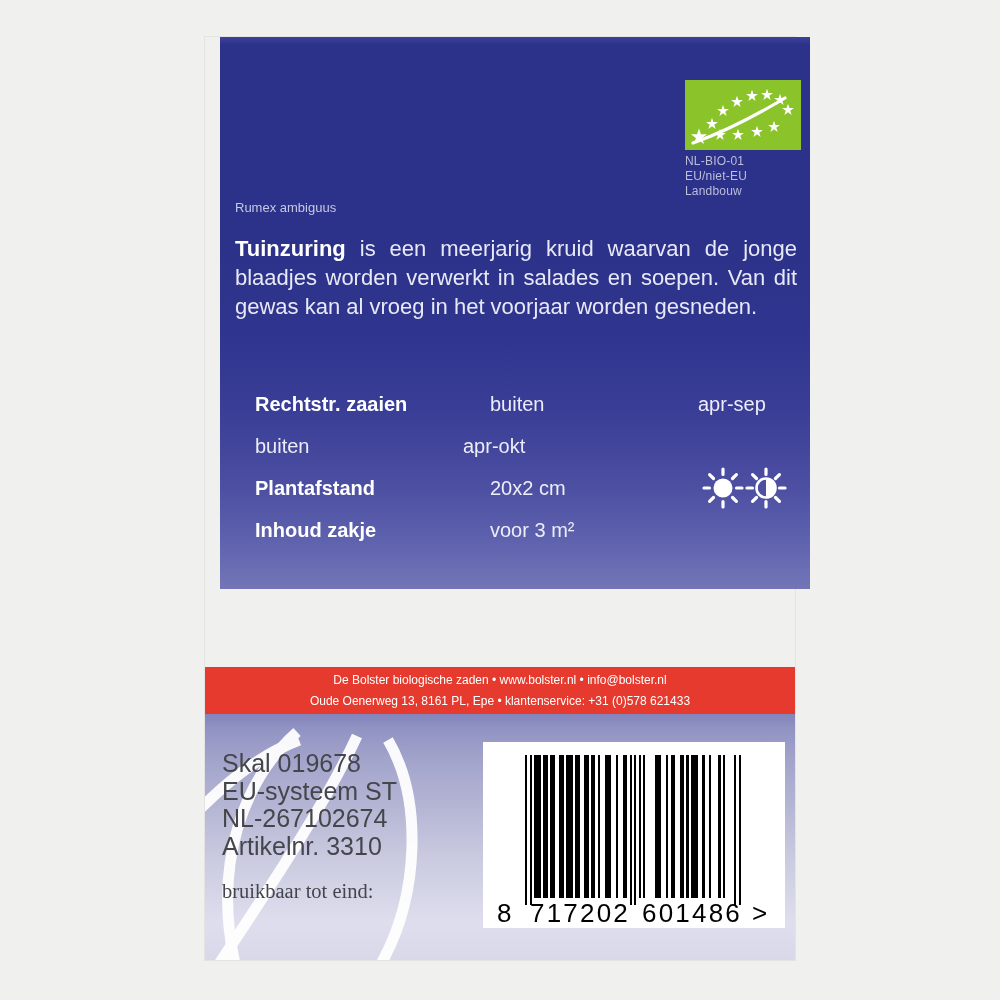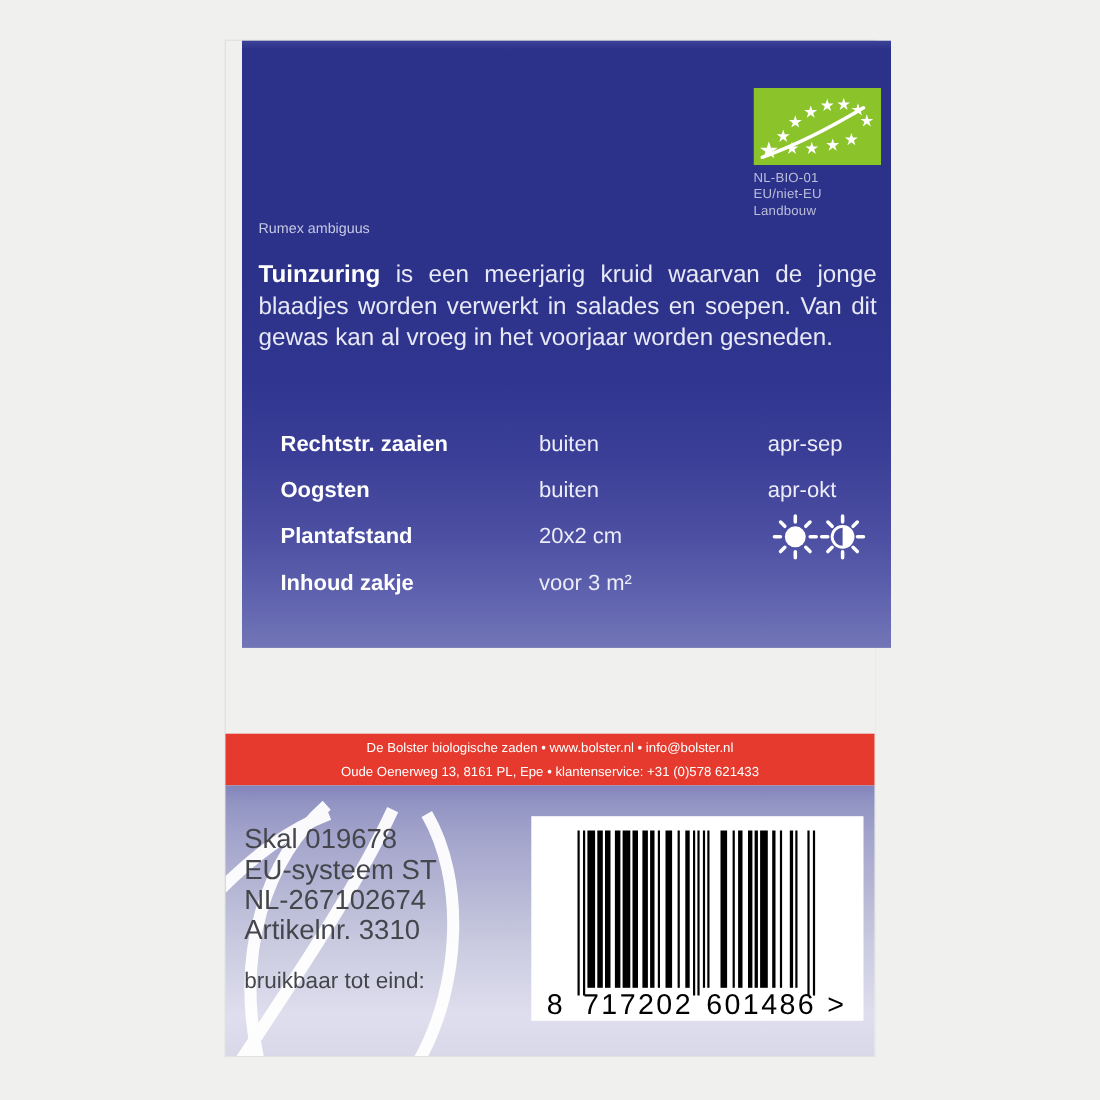--- a/index.html
+++ b/index.html
@@ -57,21 +57,21 @@
       #cdcde2 62%,#dedeee 85%,#d8d8e9 100%);
     overflow:hidden;
   }
   .deco{position:absolute;left:0;top:0;z-index:0;}
   .cert{
     position:absolute;left:17px;top:36px;z-index:2;
     color:#45464c;font-size:25px;line-height:27.5px;
   }
   .expiry{
     position:absolute;left:17px;top:166px;z-index:2;
-    color:#45464c;font-size:20.5px;
+    color:#45464c;font-size:20.5px;font-family:Liberation Serif, serif;
   }
   .barcode-box{
     position:absolute;left:278px;top:28px;width:302px;height:186px;
     background:#ffffff;z-index:2;
   }
   .bars{position:absolute;left:42px;top:13px;width:216px;height:153px;}
   .bar{position:absolute;top:0;height:143px;background:#000;}
   .bar.tall{height:150px;}
   .bd{position:absolute;top:156px;font-size:26px;color:#000;}
   .bd-first{left:14px;}
@@ -114,21 +114,20 @@
 
     <p class="desc"><span class="bold">Tuinzuring</span> <span>is een meerjarig kruid waarvan de jonge blaadjes worden verwerkt in salades en soepen. Van dit gewas kan al vroeg in het voorjaar worden gesneden.</span></p>
 
     <div class="grow-table">
       <div class="trow">
         <div class="tlabel">Rechtstr. zaaien</div>
         <div class="tval">buiten</div>
         <div class="textra">apr-sep</div>
       </div>
       <div class="trow">
-        <div class="tlabel">Oogsten</div>
         <div class="tval">buiten</div>
         <div class="textra">apr-okt</div>
       </div>
       <div class="trow">
         <div class="tlabel">Plantafstand</div>
         <div class="tval">20x2 cm</div>
         <div class="textra">
           <svg class="sun-icons" width="88" height="44" viewBox="0 0 88 44">
             <g>
               <path d="M35.5 22H41M8.5 22H3M22 8.5V3M22 35.5V41M31.5 12.5l3.9-3.9M12.5 31.5l-3.9 3.9M31.5 31.5l3.9 3.9M12.5 12.5L8.6 8.6" stroke="#ffffff" stroke-width="3.2" stroke-linecap="round" fill="none"></path>

